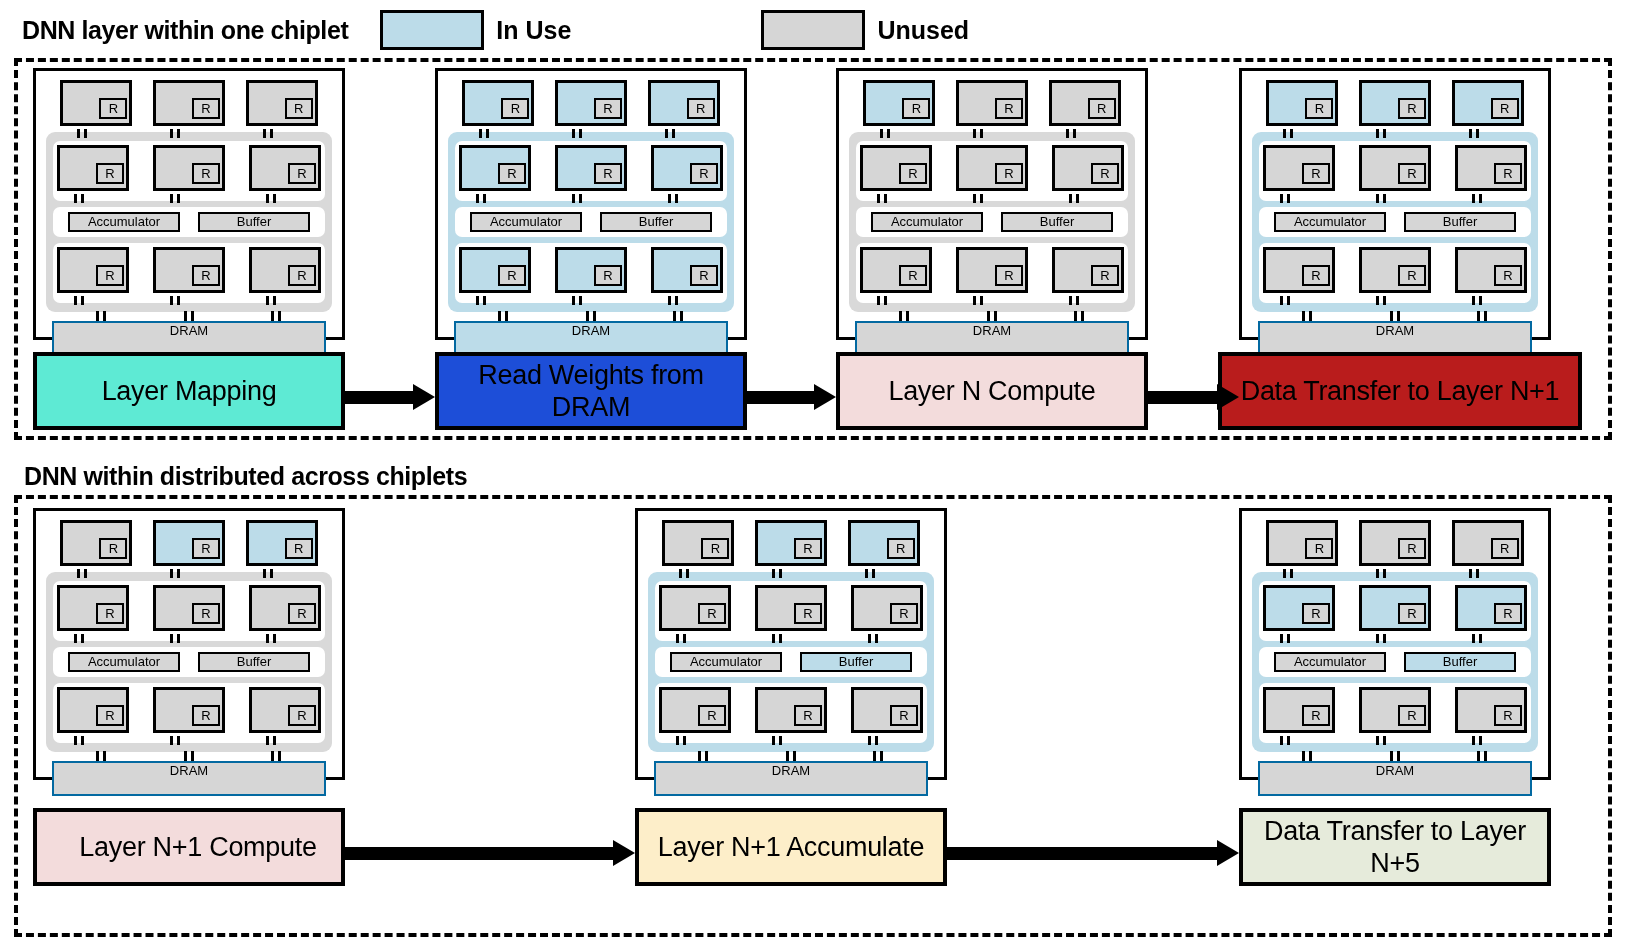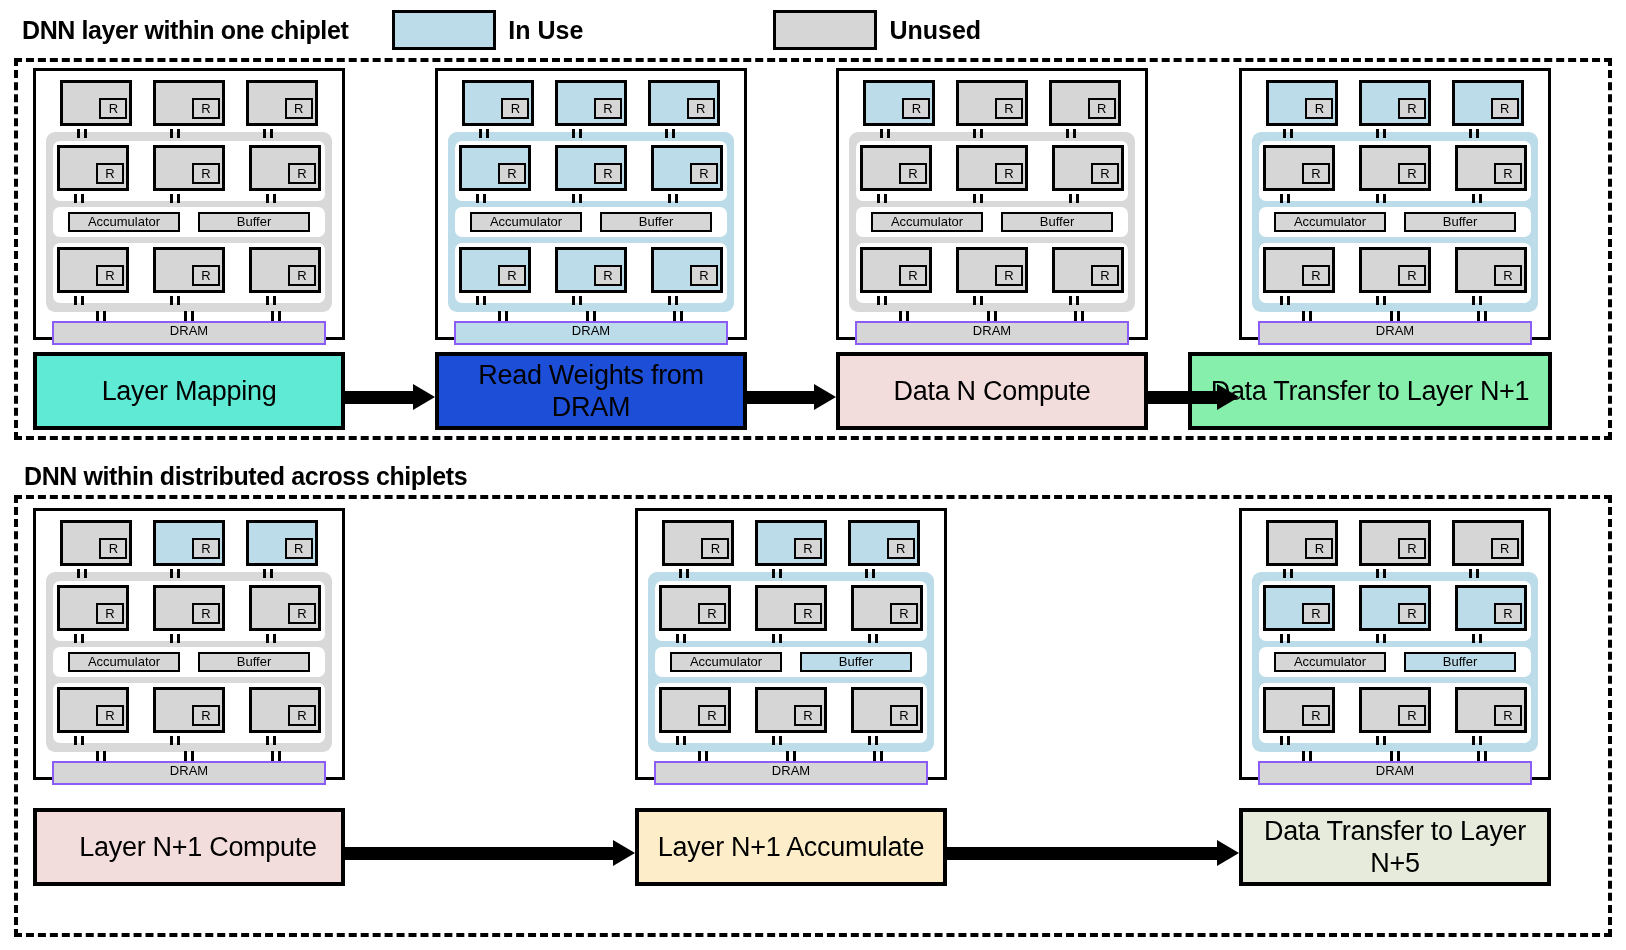--- a/index.html
+++ b/index.html
@@ -171,22 +171,22 @@
   .abar.inuse { background: #bcdce9; }
   .abar.acc { width: 112px; }
   .abar.buf { width: 112px; }
 
   
   .dram-wrap {
     position: relative;
     margin: 9px 8px 0 8px;
   }
   .dram {
-    height: 24px;
-    border: 2px solid #8b5cf6;
+    height: 35px;
+    border: 2px solid #0369a1;
     background: #d6d6d6;
     font-size: 13px;
     line-height: 16px;
     text-align: center;
     color: #000;
   }
   .dram.inuse { background: #bcdce9; }
   .dram-legs {
     position: absolute;
     top: -10px; left: 0; width: 100%; height: 10px;
@@ -237,21 +237,21 @@
   }
 </style>
 </head>
 <body>
 
 <div id="root">
 
   <div class="legend">
     <div class="legend-title">DNN layer within one chiplet</div>
 
-    <div class="legend-entry" style="margin-left:44px;">
+    <div class="legend-entry" style="margin-left:32px;">
       <div class="legend-swatch sw-inuse"></div>
       <div class="legend-label">In Use</div>
     </div>
 
     <div class="legend-entry" style="margin-left:190px;">
       <div class="legend-swatch sw-unused"></div>
       <div class="legend-label">Unused</div>
     </div>
   </div>
 
@@ -598,21 +598,21 @@
               </span>
               <span style="left: 80%;">
                 <i></i>
                 <i></i>
               </span>
             </div>
             <div class="dram">DRAM</div>
           </div>
         </div>
       </div>
-      <div class="pbox" style="left: 836px; top: 352px; width: 312px; height: 78px; background: rgb(243, 220, 220);">Data N Compute</div>
+      <div class="pbox" style="left: 836px; top: 352px; width: 312px; height: 78px; background: rgb(243, 220, 220);">Layer N Compute</div>
       <div class="chiplet" style="left: 1239px; top: 68px; width: 312px; height: 272px;">
         <div class="chip-inner">
           <div class="pe-row outer">
             <div class="pe">
               <div class="pe-body inuse">
                 <div class="pe-router">R</div>
               </div>
               <span class="pe-legs">
                 <i></i>
                 <i></i>
@@ -713,21 +713,21 @@
               </span>
               <span style="left: 80%;">
                 <i></i>
                 <i></i>
               </span>
             </div>
             <div class="dram">DRAM</div>
           </div>
         </div>
       </div>
-      <div class="pbox" style="left: 1188px; top: 352px; width: 364px; height: 78px; background: #86efac;">Data Transfer to Layer N+1</div>
+      <div class="pbox" style="left: 1218px; top: 352px; width: 364px; height: 78px; background: #b91c1c;">Data Transfer to Layer N+1</div>
       <div class="chiplet" style="left: 33px; top: 508px; width: 312px; height: 272px;">
         <div class="chip-inner">
           <div class="pe-row outer">
             <div class="pe">
               <div class="pe-body">
                 <div class="pe-router">R</div>
               </div>
               <span class="pe-legs">
                 <i></i>
                 <i></i>

